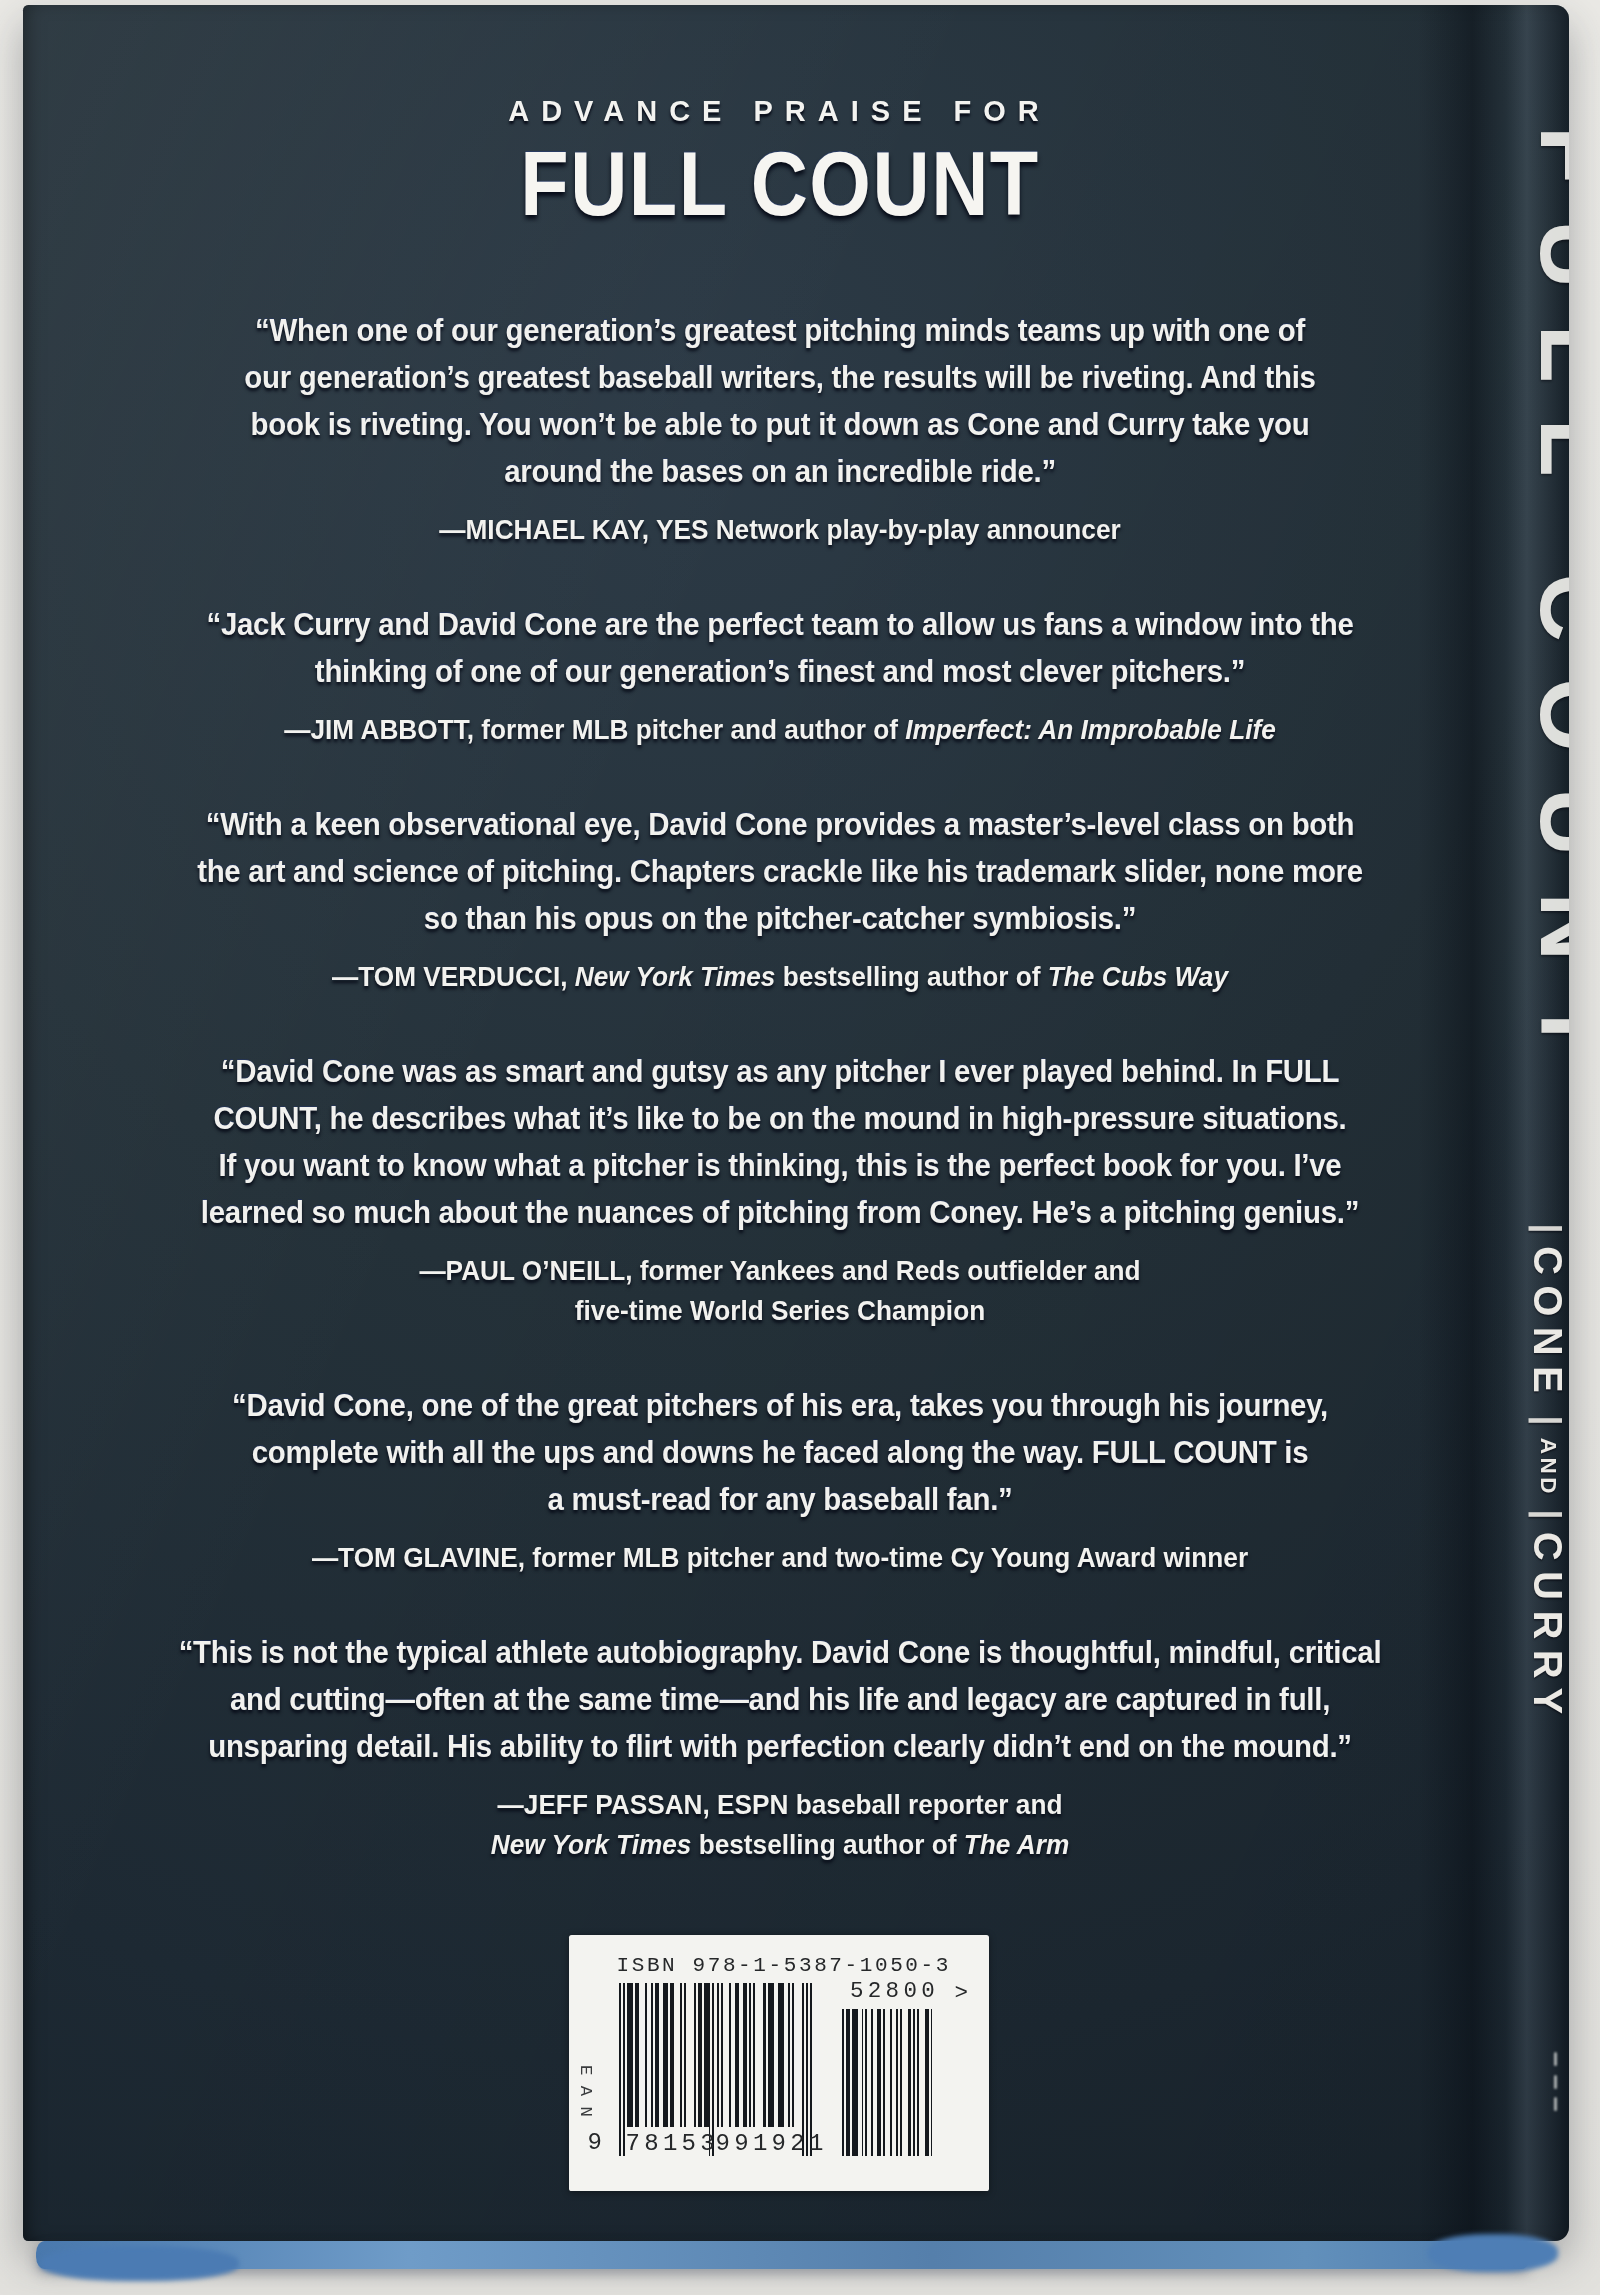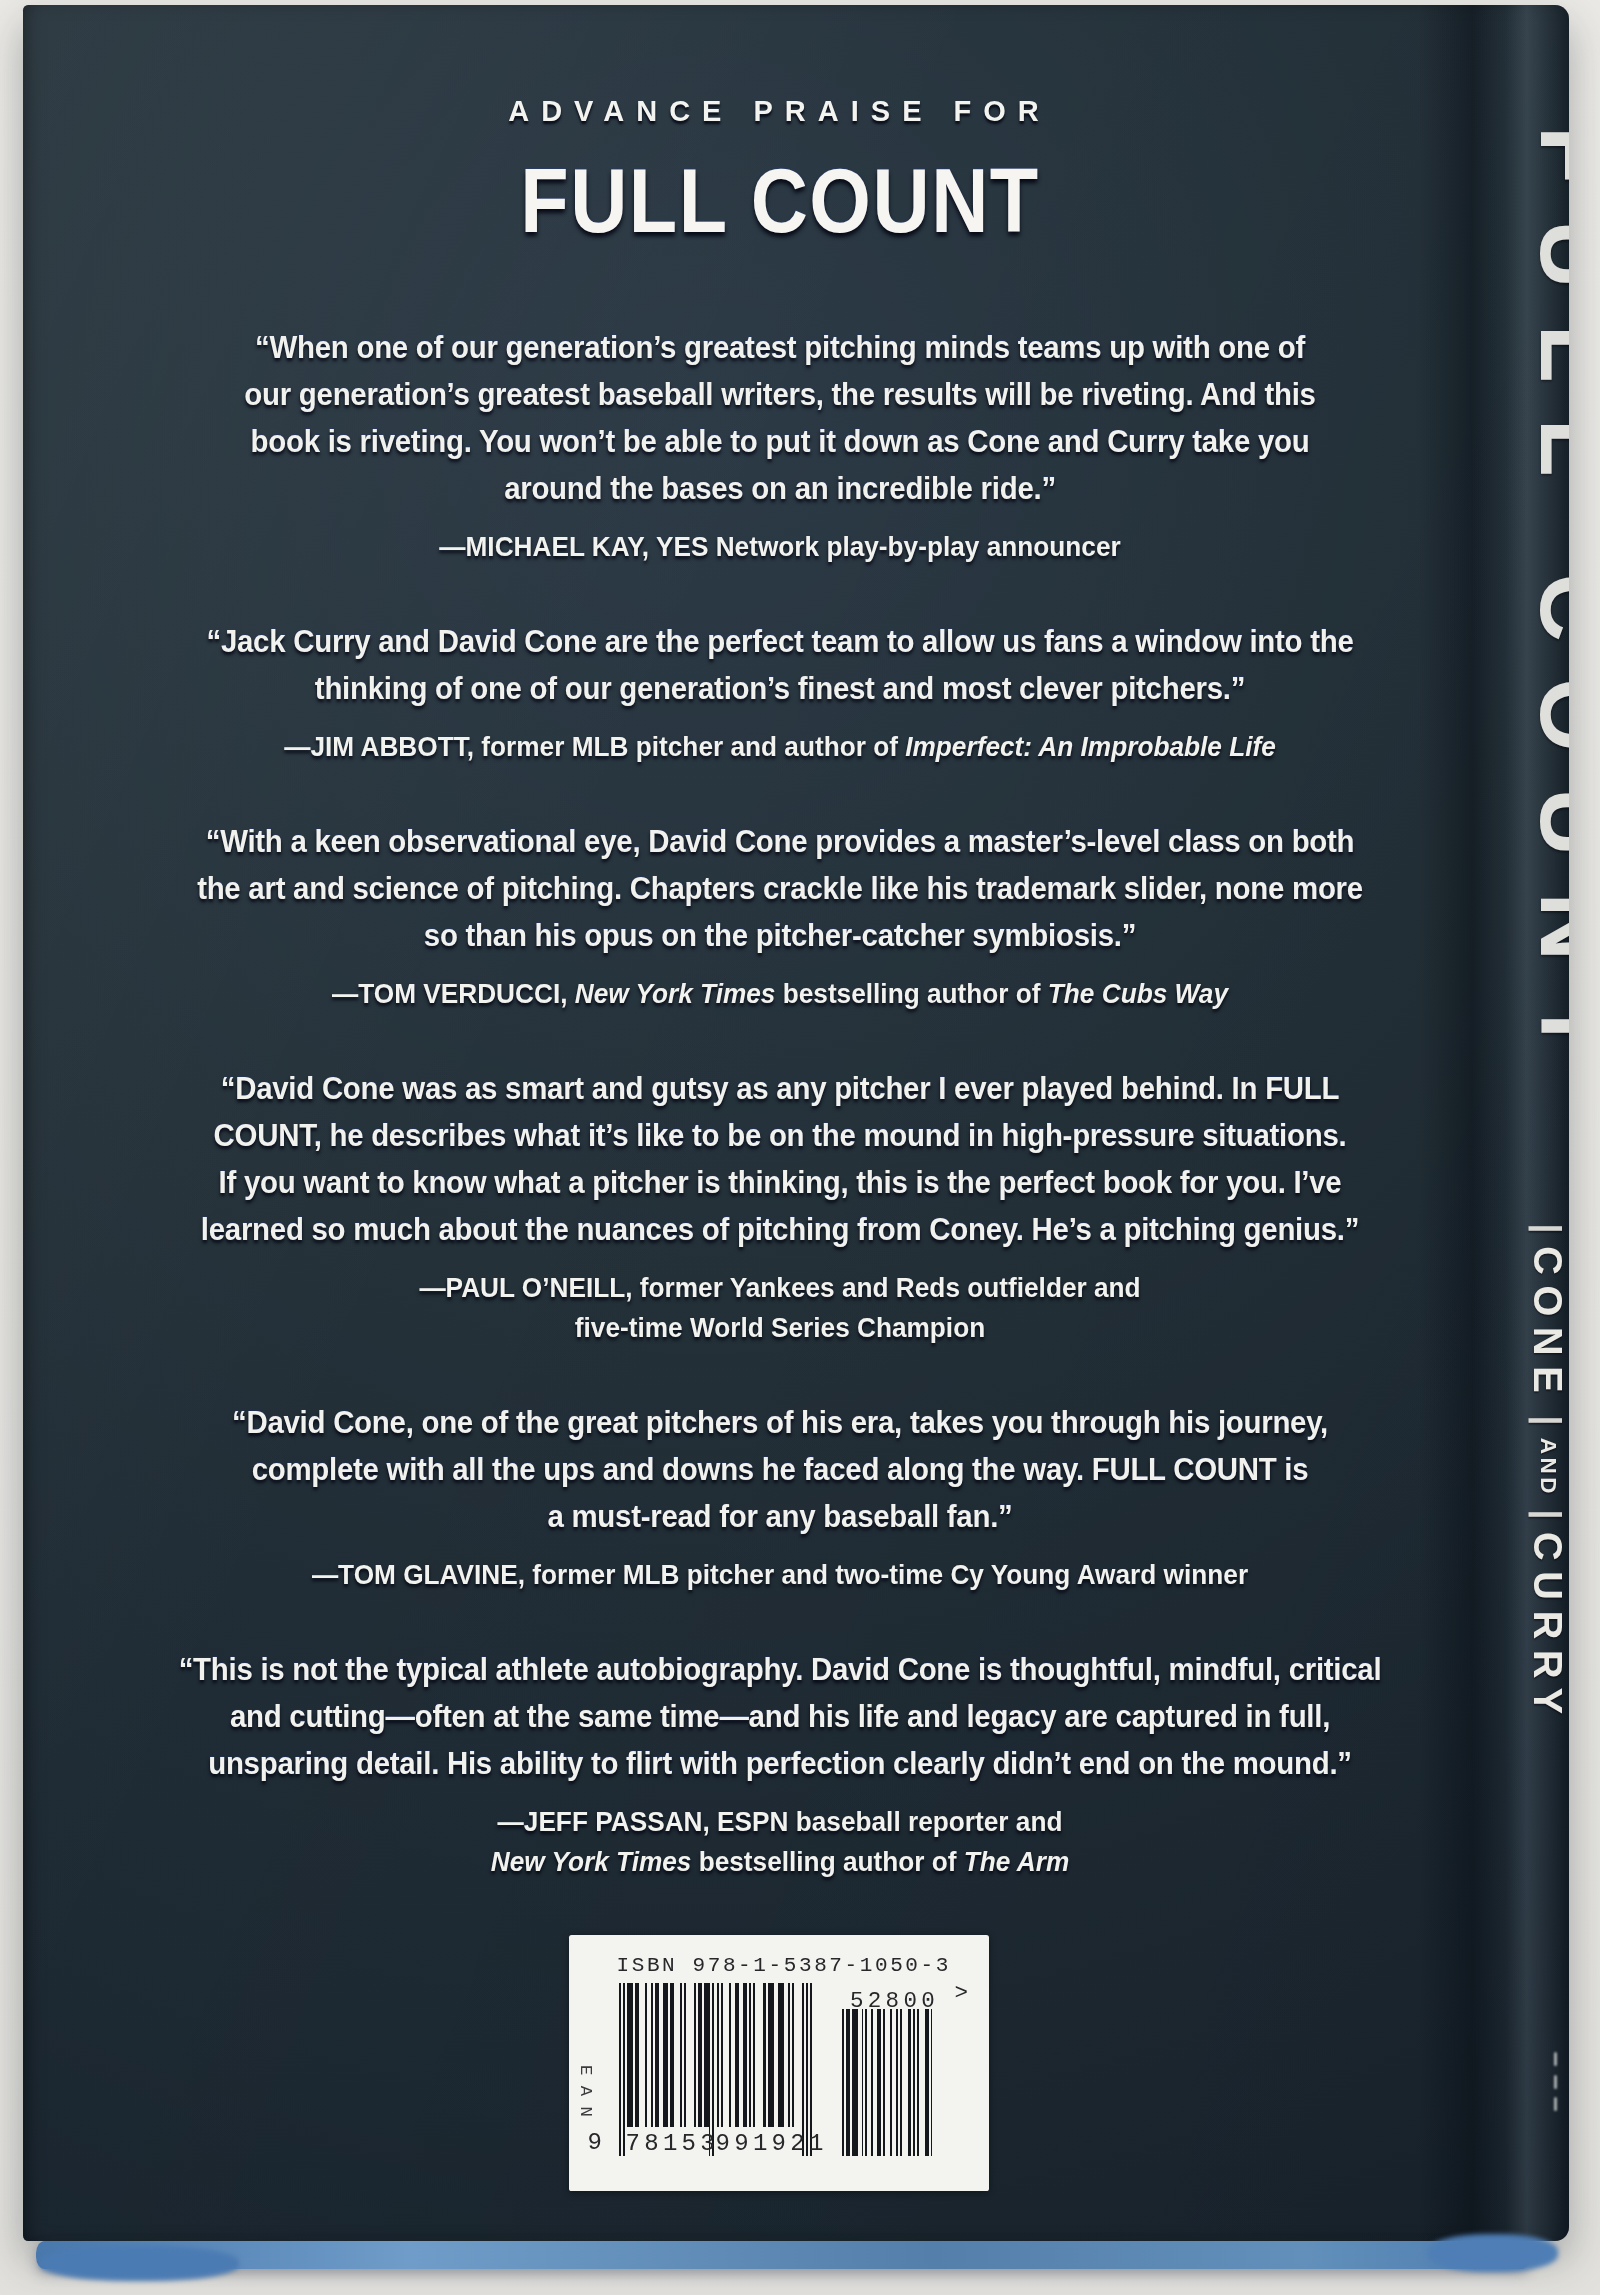--- a/index.html
+++ b/index.html
@@ -39,21 +39,21 @@
   }
 
   
   .content {
     position:absolute; left:61px; top:90px; width:1392px;
     text-align:center; color:#f1f1ee;
   }
   .cond { transform:scaleX(0.92); transform-origin:50% 50%; }
   .kicker {
     font-size:29px; font-weight:bold; letter-spacing:12px;
-    color:#f3f3f0; margin-bottom:32px;
+    color:#f3f3f0; margin-bottom:15px;
     text-shadow:0 2.6px 2.6px rgba(2,6,18,.9);
   }
   .title {
     font-size:90px; font-weight:bold; letter-spacing:1.7px; line-height:83px;
     transform:scaleX(0.88); transform-origin:50% 50%;
     color:#f6f5f1; margin-bottom:81px;
     text-shadow:0 3.5px 4.3px rgba(2,6,18,.9), 0 -0.9px 0 rgba(40,70,170,.3);
   }
   .quote-block { margin-bottom:52px; }
   .quote-text {
@@ -111,21 +111,21 @@
   .addon-bars { position:absolute; left:272px; top:74px; width:92px; height:147px; filter:blur(0.3px); }
   .bars { position:relative; width:100%; height:100%; }
   .bars .bar { position:absolute; top:0; bottom:0; background:#14181d; }
   .digit-patch {
     position:absolute; top:192px; height:31px; background:#f3f3f0;
     font-size:24px; letter-spacing:4.3px; text-align:center; line-height:33px;
   }
   .d-first { position:absolute; left:19px; top:194px; font-size:24px; }
   .d-g1 { left:57px;  width:83px; }
   .d-g2 { left:147px; width:86px; }
-  .addon-label { position:absolute; left:270px; top:53px; width:112px; font-size:22.5px; letter-spacing:4.3px; text-align:center; }
+  .addon-label { position:absolute; left:270px; top:43px; width:112px; font-size:22.5px; letter-spacing:4.3px; text-align:center; }
   .addon-arrow { position:absolute; left:386px; top:45px; font-size:22.5px; }
 
   
   .bottom-edge {
     position:absolute; left:36px; top:2241px; width:1494px; height:28px;
     background:linear-gradient(90deg,#4978ad 0%,#6f9cc8 25%,#557fab 60%,#6290bb 85%,#4d7bae 100%);
     border-radius:8.6px / 12px;
     box-shadow:0 5.2px 12px rgba(60,70,90,.35);
   }
   .corner-blob-left {

